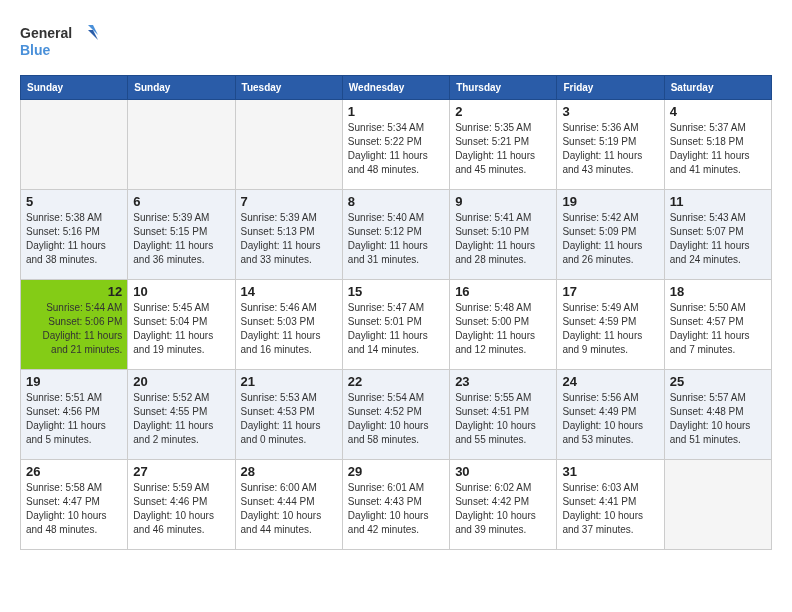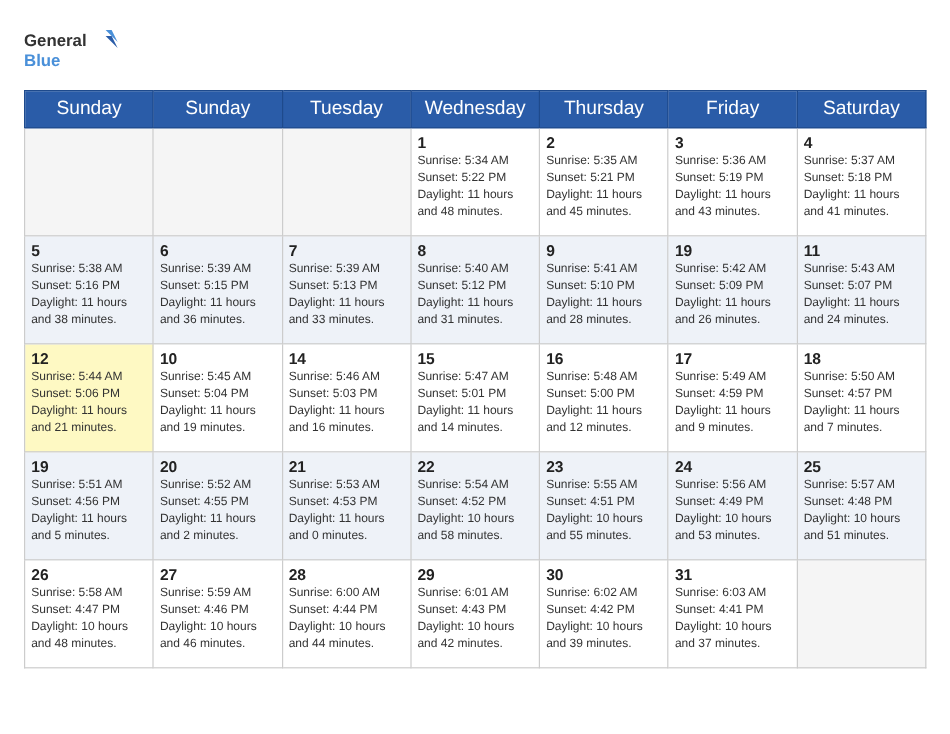--- a/index.html
+++ b/index.html
@@ -34,24 +34,24 @@
       color: #555;
     }
     table {
       width: 100%;
       border-collapse: collapse;
       font-size: 11px;
     }
     .day-header {
       background-color: #2a5ca8;
       color: #fff;
-      text-align: center;
+      text-align: left;
       padding: 6px 6px;
-      font-size: 16px;
-      font-weight: normal;
+      font-size: 10px;
+      font-weight: bold;
       border: 1px solid #1e4a8c;
     }
     td {
       border: 1px solid #ccc;
       vertical-align: top;
       padding: 4px 5px;
       width: 14.28%;
       min-height: 80px;
       height: 90px;
     }
@@ -156,21 +156,21 @@
         <td style="background-color: rgb(238, 242, 248);">
           <span class="day-num">19</span>
           <div class="day-info">Sunrise: 5:42 AM<br>Sunset: 5:09 PM<br>Daylight: 11 hours and 26 minutes.</div>
         </td>
         <td style="background-color: rgb(238, 242, 248);">
           <span class="day-num">11</span>
           <div class="day-info">Sunrise: 5:43 AM<br>Sunset: 5:07 PM<br>Daylight: 11 hours and 24 minutes.</div>
         </td>
       </tr>
       <tr>
-        <td style="background-color: #fef9c3;">
+        <td style="background-color: #84cc16; text-align: right;">
           <span class="day-num">12</span>
           <div class="day-info">Sunrise: 5:44 AM<br>Sunset: 5:06 PM<br>Daylight: 11 hours and 21 minutes.</div>
         </td>
         <td style="background-color: rgb(255, 255, 255);">
           <span class="day-num">10</span>
           <div class="day-info">Sunrise: 5:45 AM<br>Sunset: 5:04 PM<br>Daylight: 11 hours and 19 minutes.</div>
         </td>
         <td style="background-color: rgb(255, 255, 255);">
           <span class="day-num">14</span>
           <div class="day-info">Sunrise: 5:46 AM<br>Sunset: 5:03 PM<br>Daylight: 11 hours and 16 minutes.</div>

